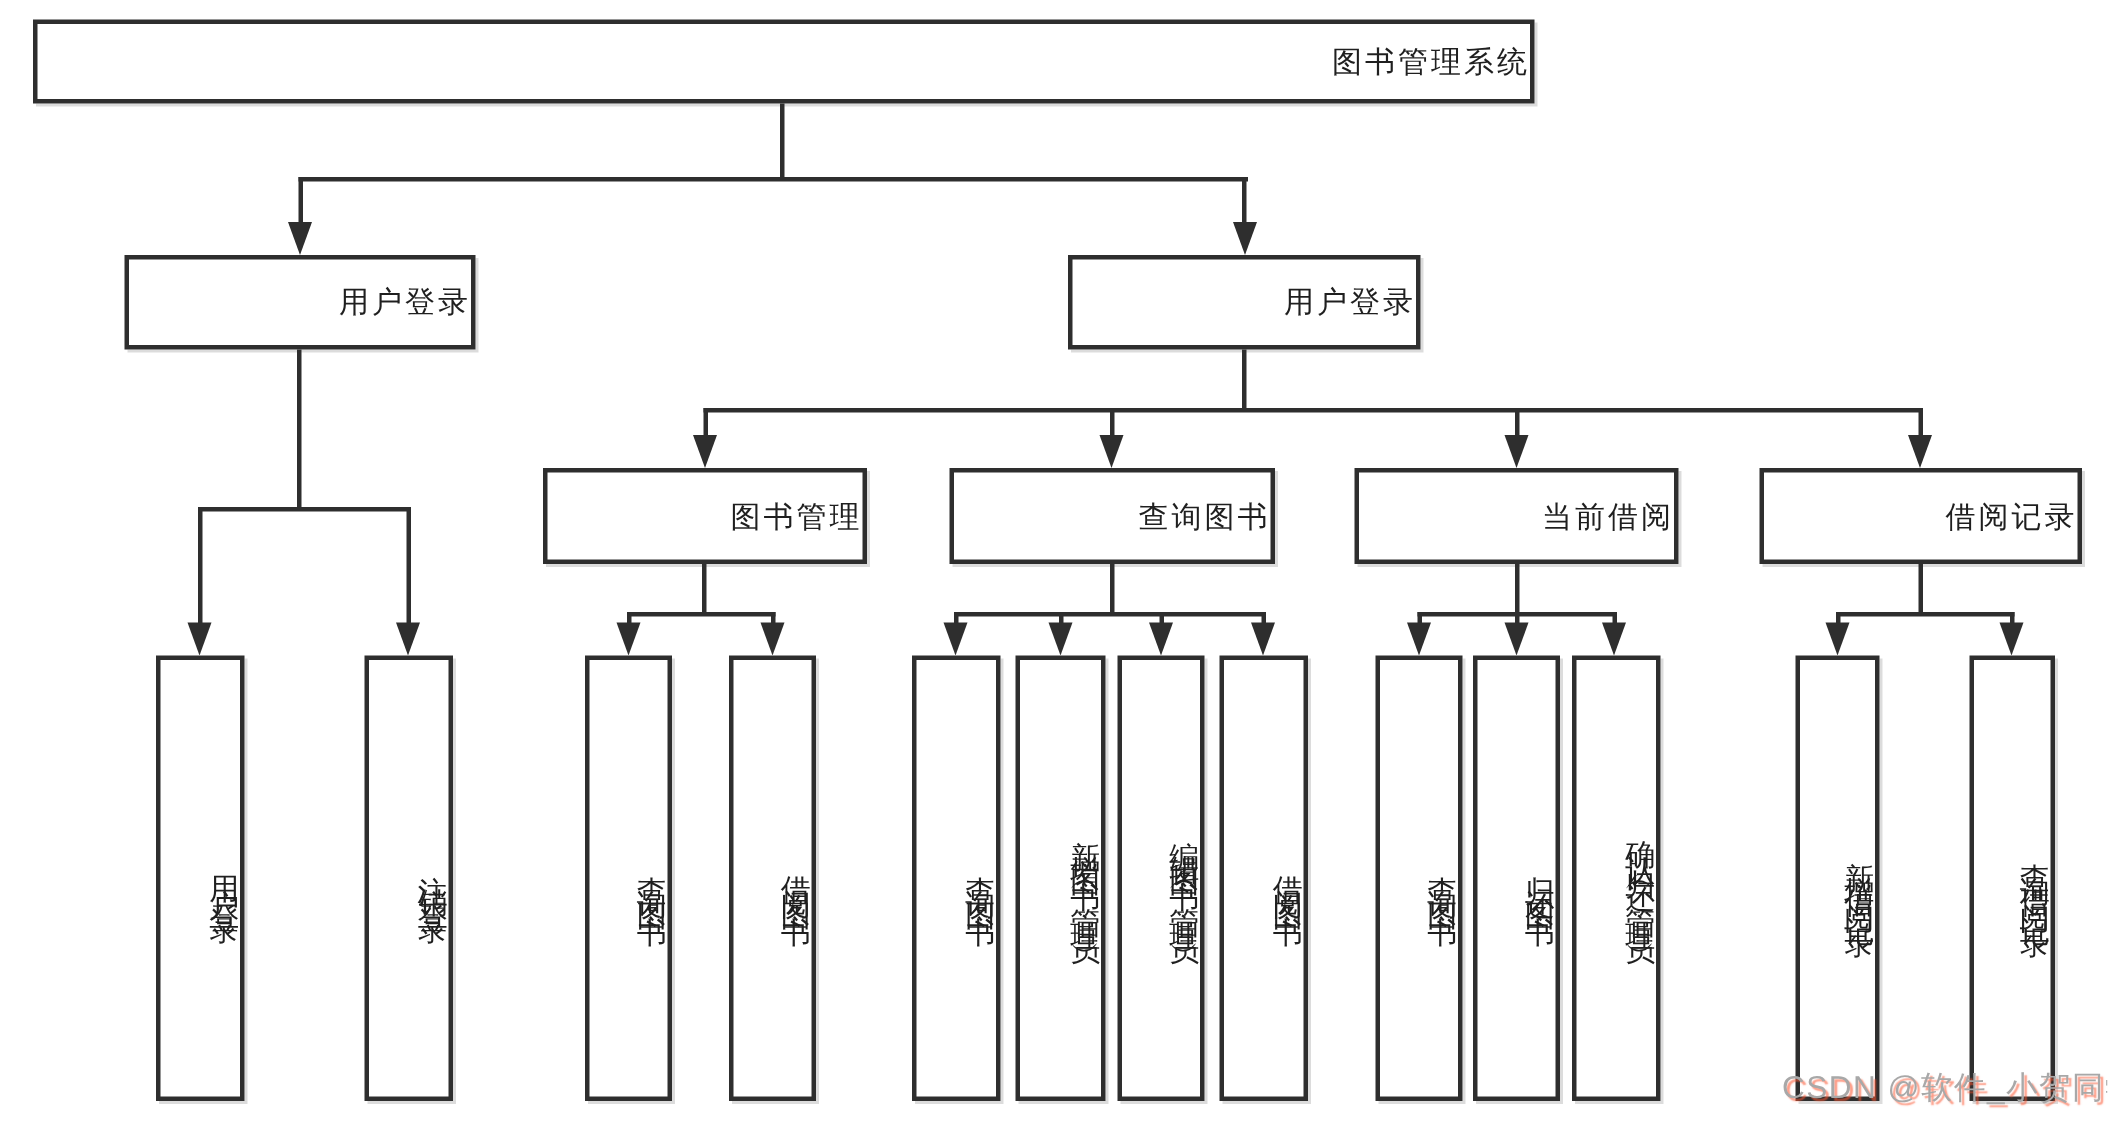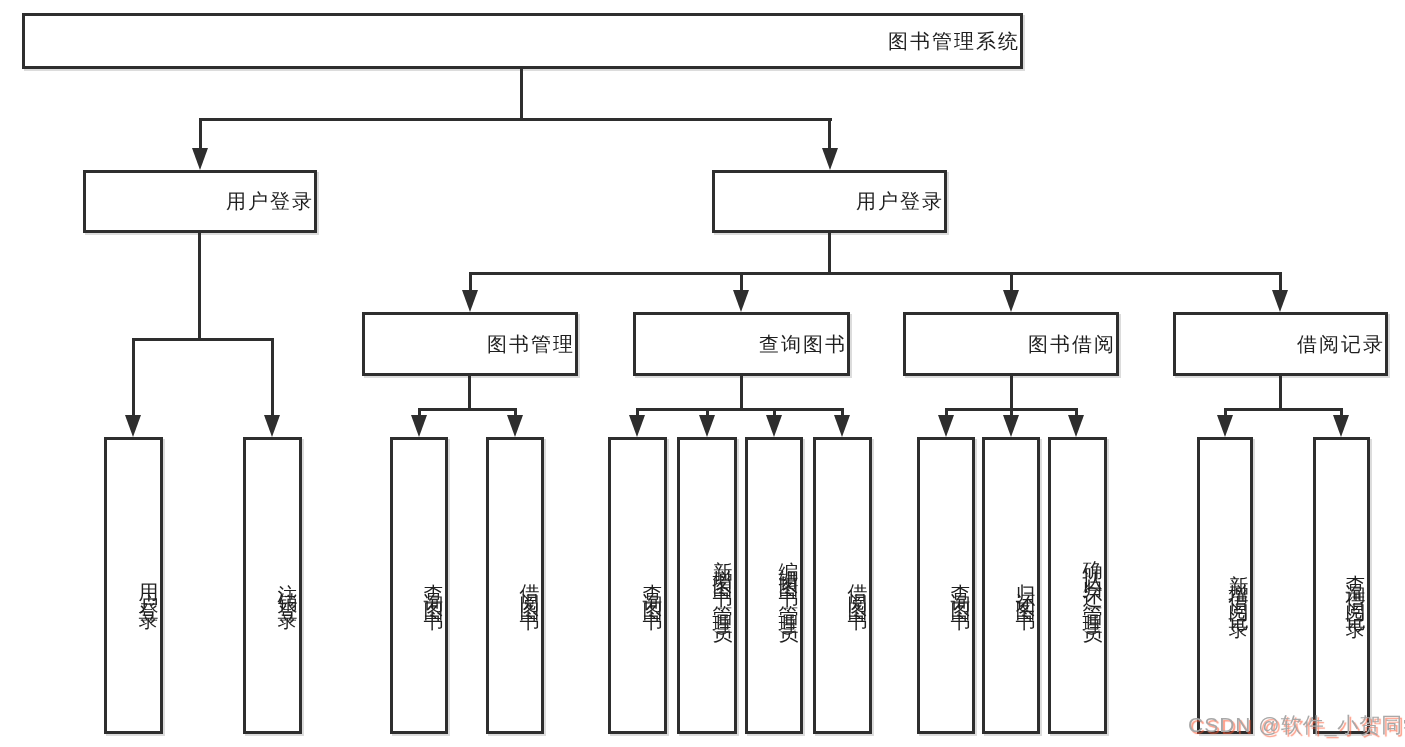--- a/index.html
+++ b/index.html
@@ -89,21 +89,21 @@
   <div class="vline" style="left:1279px;top:272px;height:20px;"></div>
   <div class="arrow" style="left:1272px;top:290px;"></div>
 
   <div class="box" style="left:362px;top:312px;width:216px;height:64px;">
     <span class="hlabel">图书管理</span>
   </div>
   <div class="box" style="left:633px;top:312px;width:217px;height:64px;">
     <span class="hlabel">查询图书</span>
   </div>
   <div class="box" style="left:903px;top:312px;width:216px;height:64px;">
-    <span class="hlabel">图书借阅</span>
+    <span class="hlabel">当前借阅</span>
   </div>
   <div class="box" style="left:1173px;top:312px;width:215px;height:64px;">
     <span class="hlabel">借阅记录</span>
   </div>
 
   <div class="vline" style="left:468px;top:376px;height:32px;"></div>
   <div class="hline" style="left:418px;top:408px;width:99px;"></div>
   <div class="vline" style="left:418px;top:408px;height:9px;"></div>
   <div class="arrow" style="left:411px;top:415px;"></div>
   <div class="vline" style="left:514px;top:408px;height:9px;"></div>

